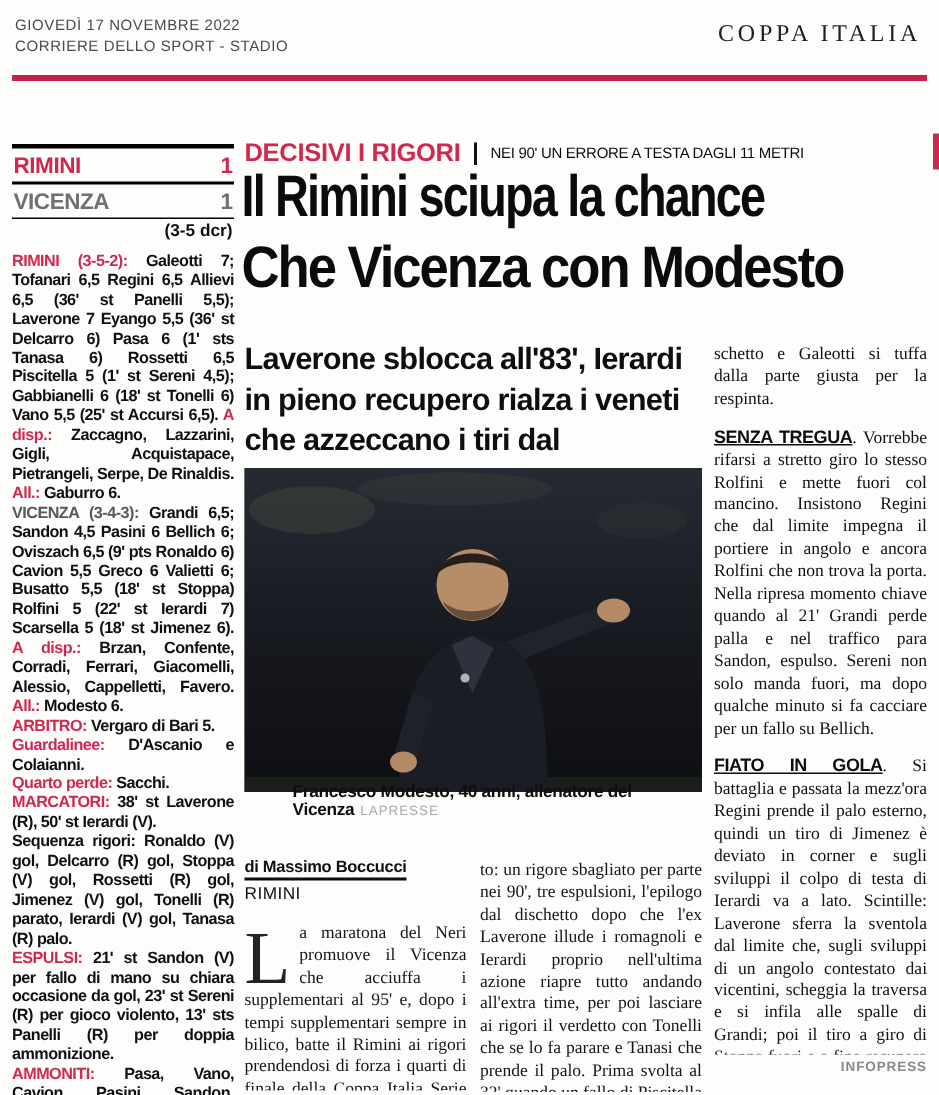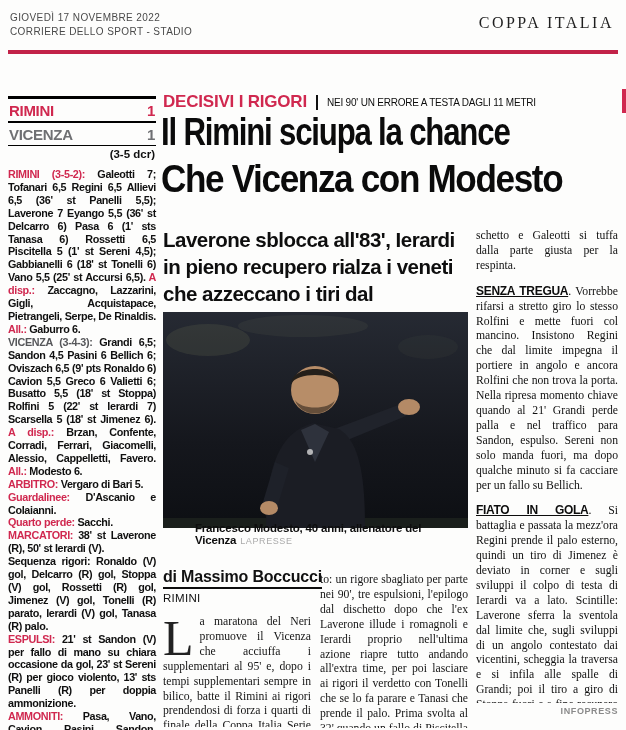--- a/index.html
+++ b/index.html
@@ -40,21 +40,21 @@
   .subhead{position:absolute;left:163px;top:226px;width:300px;font-size:20.5px;
            font-weight:700;line-height:27px;letter-spacing:-.5px;color:#0e0e0e;}
   
   .photo{position:absolute;left:163px;top:312px;width:305px;height:216px;background:#14161b;}
   .photo svg{display:block;}
   .caption{position:absolute;left:163px;top:522px;width:305px;font-size:11.5px;
            font-weight:700;letter-spacing:-.2px;color:#0e0e0e;margin-left:32px;}
   .caption-credit{color:#aaa;font-weight:400;font-size:9px;letter-spacing:.6px;margin-left:4px;}
   
   .byline{position:absolute;left:163px;top:568px;}
-  .byline-author{display:inline-block;font-weight:800;font-size:16px;letter-spacing:-.2px;
+  .byline-author{display:inline-block;font-weight:800;font-size:11px;letter-spacing:-.2px;
                  border-bottom:2px solid #0d0d0d;padding-bottom:1px;}
   .byline-place{font-size:11.5px;margin-top:3px;letter-spacing:.3px;}
   .body-serif{font-family:"Liberation Serif",serif;font-size:11.7px;line-height:14.9px;
               text-align:justify;color:#151515;}
   .col1{position:absolute;left:163px;top:615px;width:148px;height:112px;overflow:hidden;}
   .col2{position:absolute;left:320px;top:573px;width:148px;height:155px;overflow:hidden;}
   .col3{position:absolute;left:476px;top:229px;width:142px;height:474px;overflow:hidden;}
   .col3 p{margin:0 0 10px;}
   .dropcap{float:left;font-family:"Liberation Serif",serif;font-size:50px;line-height:42px;
            padding:2px 6px 0 0;color:#222;}

